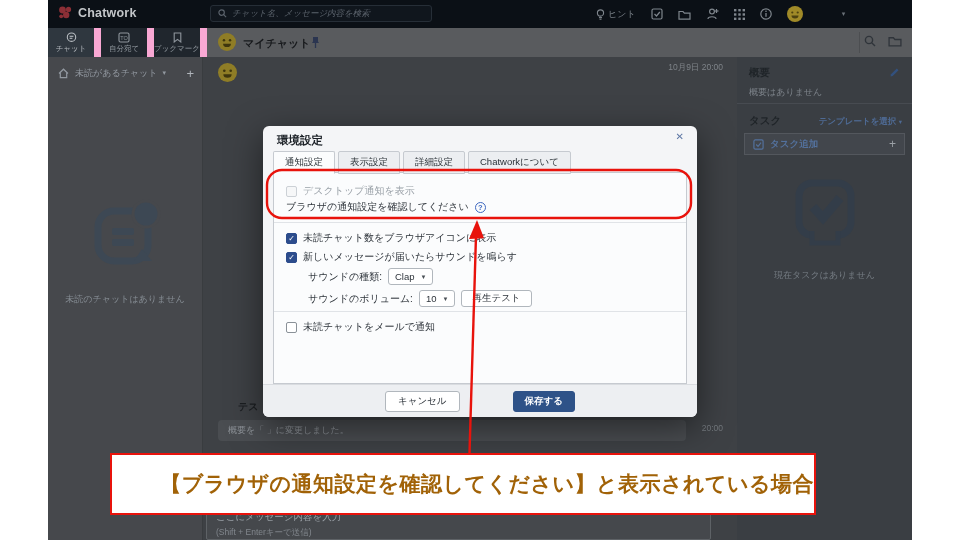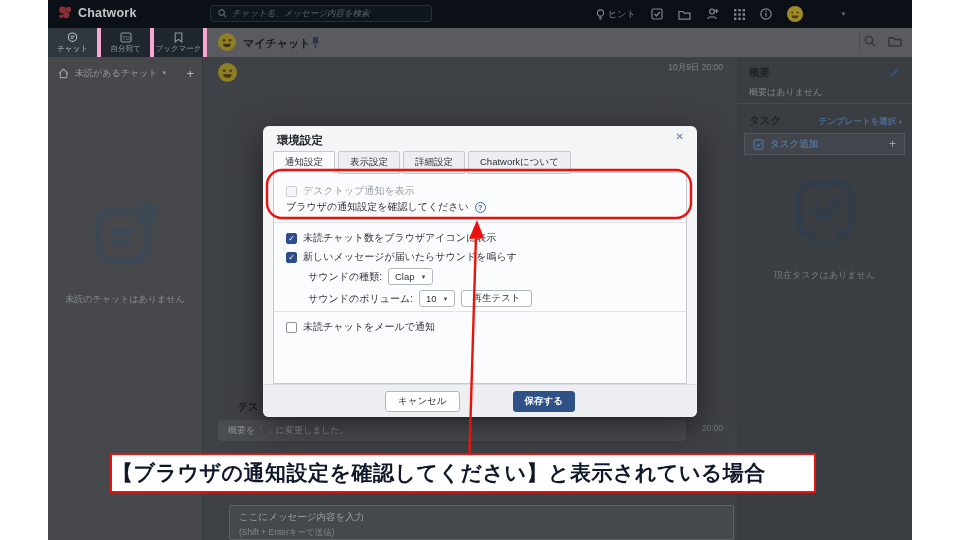--- a/index.html
+++ b/index.html
@@ -15,21 +15,21 @@
              border:1px solid #262e37;border-radius:3px;display:flex;align-items:center;gap:5px;
              padding:0 7px;box-sizing:border-box;font-style:italic;}
   .searchbox span{color:#5c646d;font-size:8.5px;white-space:nowrap;}
   .nav-right{position:absolute;left:548px;top:0;height:28px;display:flex;align-items:center;gap:15px;color:#7f868d;}
   .hint{display:flex;align-items:center;gap:3px;font-size:9px;color:#7f868d;}
   .nav-caret{margin-left:24px;color:#6a7178;font-size:7px;}
   .nav-caret::after{content:"▾";}
 
   
   .tabstrip{position:absolute;left:0;top:28px;width:159px;height:29px;background:#20262d;display:flex;}
-  .ttab{width:52px;border-right:4px solid #f9a8d4;display:flex;flex-direction:column;align-items:center;
+  .ttab{width:52px;border-right:7px solid #f9a8d4;display:flex;flex-direction:column;align-items:center;
         justify-content:center;gap:1px;color:#8f969d;font-size:7.5px;}
   .ttab.active{background:#2f373f;color:#b7bcc1;}
   .chathead{position:absolute;left:159px;top:28px;width:705px;height:29px;background:#595b5e;}
   .ch-avatar{position:absolute;left:11px;top:5px;}
   .ch-title{position:absolute;left:36px;top:8px;font-size:11px;font-weight:bold;color:#17191c;}
   .ch-pin{position:absolute;left:104px;top:8px;}
   .ch-icons{position:absolute;right:10px;top:7px;display:flex;align-items:center;gap:12px;}
   .ch-div{position:absolute;right:52px;top:4px;width:1px;height:21px;background:#4c4e51;}
 
   
@@ -45,21 +45,21 @@
 
   
   .main{position:absolute;left:155px;top:57px;width:534px;height:483px;background:#3e4145;}
   .datestamp{position:absolute;top:5px;right:14px;font-size:8.5px;color:#7e8388;}
   .msg-avatar{position:absolute;left:15px;top:6px;}
   .partialmsg{position:absolute;left:35px;top:343px;font-size:10px;font-weight:bold;color:#1b1e21;}
   .sysbox{position:absolute;left:15px;top:363px;width:468px;height:21px;background:#4a4d51;border-radius:4px;
           display:flex;align-items:center;padding-left:10px;box-sizing:border-box;}
   .sysbox span{font-size:9px;color:#8c9197;}
   .systime{position:absolute;top:366px;right:14px;font-size:8.5px;color:#73787d;}
-  .inputbox{position:absolute;left:26px;top:448px;width:505px;height:35px;background:#45484c;
+  .inputbox{position:absolute;left:3px;top:448px;width:505px;height:35px;background:#45484c;
             border:1px solid #5e6266;border-radius:2px;padding:5px 9px;box-sizing:border-box;}
   .inputbox .l1{font-size:9.5px;color:#9aa0a6;}
   .inputbox .l2{font-size:8.5px;color:#82878d;margin-top:3px;}
 
   
   .rpanel{position:absolute;left:689px;top:57px;width:175px;height:483px;background:#3a3e43;}
   .rp-title{position:absolute;left:12px;top:9px;font-size:10.5px;font-weight:bold;color:#1f2428;}
   .rp-pencil{position:absolute;right:12px;top:10px;}
   .rp-empty1{position:absolute;left:12px;top:29px;font-size:9px;color:#7d838a;}
   .rp-div{position:absolute;left:0;top:46px;width:100%;height:1px;background:#474b51;}
@@ -107,23 +107,23 @@
   .sel.disabled{color:#b6bcc3;border-color:#d3d7db;background:#fdfdfe;}
   .sel.disabled .caret{color:#c0c5cb;}
   .btn-sm{background:#fff;border:1px solid #b1b7bd;border-radius:3px;padding:0 10px;font-size:9.5px;
           color:#2e343b;height:17px;display:inline-flex;align-items:center;box-sizing:border-box;}
   .dlg-footer{position:absolute;left:0;bottom:0;width:100%;height:33px;background:#edeff2;border-top:1px solid #d9dce0;
               border-radius:0 0 6px 6px;display:flex;align-items:center;justify-content:center;gap:11px;box-sizing:border-box;}
   .btn-cancel{background:#fff;border:1px solid #b1b7bd;border-radius:3px;padding:3px 12px;font-size:9.5px;color:#2e343b;}
   .btn-save{background:#2e5288;border:1px solid #2e5288;border-radius:3px;padding:3px 11px;font-size:9.5px;color:#fff;font-weight:bold;margin-left:42px;}
 
   
-  .caption{position:absolute;left:110px;top:453px;width:706px;height:40px;background:#fff;border:2px solid #e8130c;
-           box-sizing:border-box;z-index:15;display:flex;align-items:center;justify-content:flex-start;
-           font-size:21px;font-weight:bold;color:#0f172a;letter-spacing:.5px;}
+  .caption{position:absolute;left:110px;top:453px;width:706px;height:62px;background:#fff;border:2px solid #e8130c;
+           box-sizing:border-box;z-index:15;display:flex;align-items:center;justify-content:flex-end;
+           font-size:21px;font-weight:bold;color:#a16207;letter-spacing:.5px;}
   .annot{position:absolute;left:0;top:0;z-index:20;pointer-events:none;}
   svg{display:block;}
 </style>
 </head>
 <body>
 
 <div class="app">
 
   <div class="navbar">
     <div class="logo">

